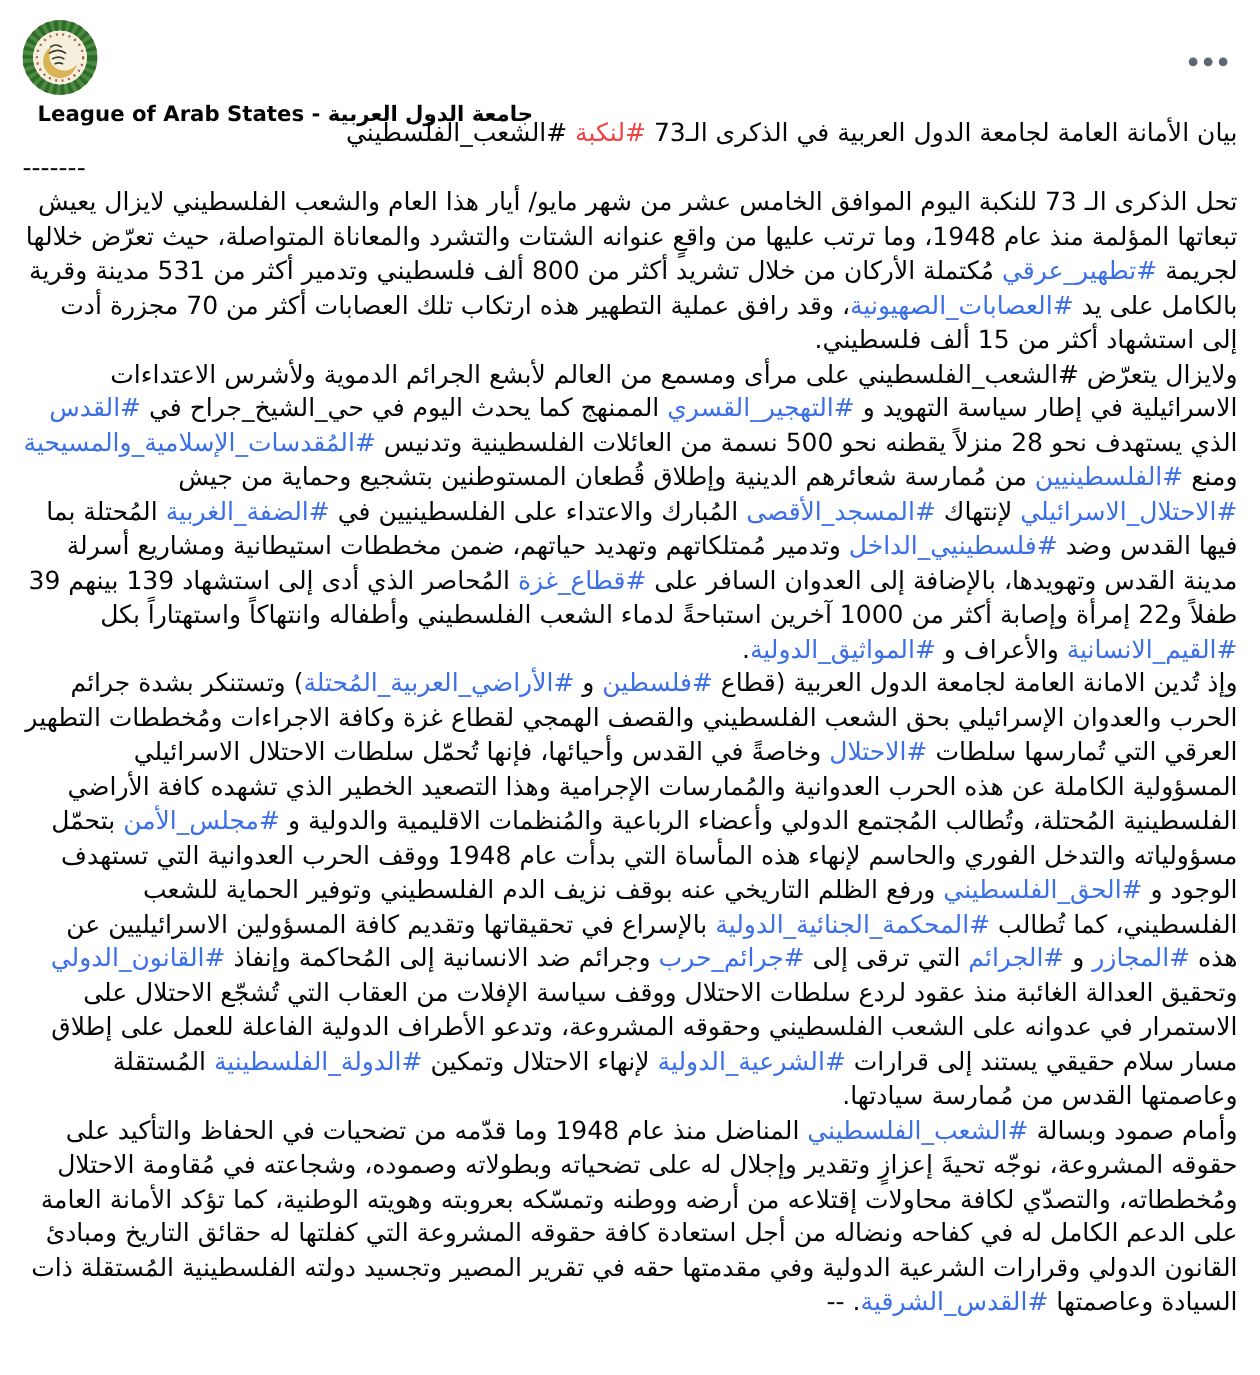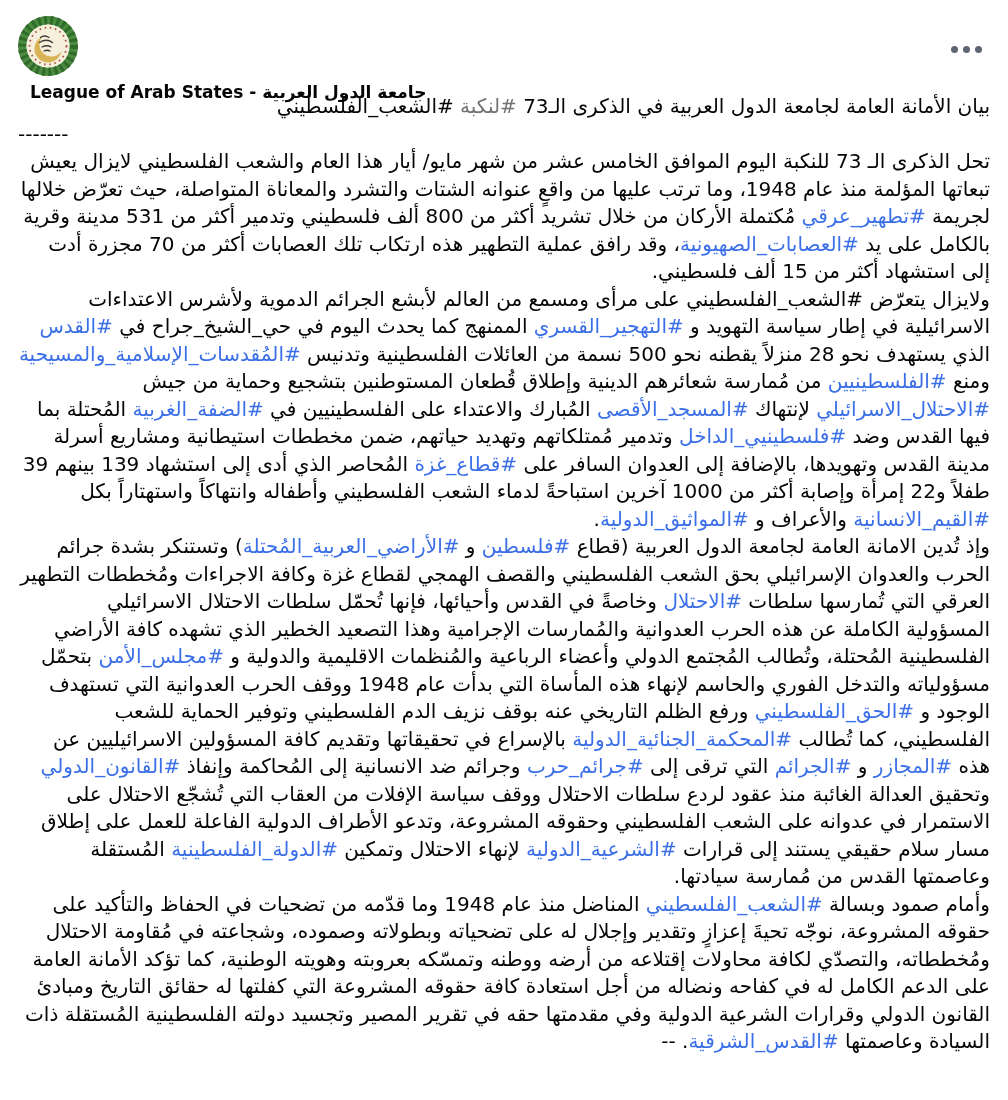--- a/index.html
+++ b/index.html
@@ -46,21 +46,21 @@
       <div class="page-name">League of Arab States - جامعة الدول العربية</div>
     </div>
     <div class="more-btn">
       <span class="d"></span>
       <span class="d"></span>
       <span class="d"></span>
     </div>
   </div>
 
   <div class="post-body">
-      <div class="para" dir="rtl"><span>بيان الأمانة العامة لجامعة الدول العربية في الذكرى الـ73 </span><span class="hashtag" style="color: #737373;">#لنكبة</span><span> #الشعب_الفلسطيني</span></div>
+      <div class="para" dir="rtl"><span>بيان الأمانة العامة لجامعة الدول العربية في الذكرى الـ73 </span><span class="hashtag" style="color: #ef4444;">#لنكبة</span><span> #الشعب_الفلسطيني</span></div>
       <div class="para" dir="ltr"><span>-------</span></div>
       <div class="para" dir="rtl"><span>تحل الذكرى الـ 73 للنكبة اليوم الموافق الخامس عشر من شهر مايو/ أيار هذا العام والشعب الفلسطيني لايزال يعيش تبعاتها المؤلمة منذ عام 1948، وما ترتب عليها من واقعٍ عنوانه الشتات والتشرد والمعاناة المتواصلة، حيث تعرّض خلالها لجريمة </span><span class="hashtag" style="color: rgb(59, 111, 232);">#تطهير_عرقي</span><span> مُكتملة الأركان من خلال تشريد أكثر من 800 ألف فلسطيني وتدمير أكثر من 531 مدينة وقرية بالكامل على يد </span><span class="hashtag" style="color: rgb(59, 111, 232);">#العصابات_الصهيونية</span><span>، وقد رافق عملية التطهير هذه ارتكاب تلك العصابات أكثر من 70 مجزرة أدت إلى استشهاد أكثر من 15 ألف فلسطيني.</span></div>
       <div class="para" dir="rtl"><span>ولايزال يتعرّض #الشعب_الفلسطيني على مرأى ومسمع من العالم لأبشع الجرائم الدموية ولأشرس الاعتداءات الاسرائيلية في إطار سياسة التهويد و </span><span class="hashtag" style="color: rgb(59, 111, 232);">#التهجير_القسري</span><span> الممنهج كما يحدث اليوم في حي_الشيخ_جراح في </span><span class="hashtag" style="color: rgb(59, 111, 232);">#القدس</span><span> الذي يستهدف نحو 28 منزلاً يقطنه نحو 500 نسمة من العائلات الفلسطينية وتدنيس </span><span class="hashtag" style="color: rgb(59, 111, 232);">#المُقدسات_الإسلامية_والمسيحية</span><span> ومنع </span><span class="hashtag" style="color: rgb(59, 111, 232);">#الفلسطينيين</span><span> من مُمارسة شعائرهم الدينية وإطلاق قُطعان المستوطنين بتشجيع وحماية من جيش </span><span class="hashtag" style="color: rgb(59, 111, 232);">#الاحتلال_الاسرائيلي</span><span> لإنتهاك </span><span class="hashtag" style="color: rgb(59, 111, 232);">#المسجد_الأقصى</span><span> المُبارك والاعتداء على الفلسطينيين في </span><span class="hashtag" style="color: rgb(59, 111, 232);">#الضفة_الغربية</span><span> المُحتلة بما فيها القدس وضد </span><span class="hashtag" style="color: rgb(59, 111, 232);">#فلسطينيي_الداخل</span><span> وتدمير مُمتلكاتهم وتهديد حياتهم، ضمن مخططات استيطانية ومشاريع أسرلة مدينة القدس وتهويدها، بالإضافة إلى العدوان السافر على </span><span class="hashtag" style="color: rgb(59, 111, 232);">#قطاع_غزة</span><span> المُحاصر الذي أدى إلى استشهاد 139 بينهم 39 طفلاً و22 إمرأة وإصابة أكثر من 1000 آخرين استباحةً لدماء الشعب الفلسطيني وأطفاله وانتهاكاً واستهتاراً بكل </span><span class="hashtag" style="color: rgb(59, 111, 232);">#القيم_الانسانية</span><span> والأعراف و </span><span class="hashtag" style="color: rgb(59, 111, 232);">#المواثيق_الدولية</span><span>.</span></div>
       <div class="para" dir="rtl"><span>وإذ تُدين الامانة العامة لجامعة الدول العربية (قطاع </span><span class="hashtag" style="color: rgb(59, 111, 232);">#فلسطين</span><span> و </span><span class="hashtag" style="color: rgb(59, 111, 232);">#الأراضي_العربية_المُحتلة</span><span>) وتستنكر بشدة جرائم الحرب والعدوان الإسرائيلي بحق الشعب الفلسطيني والقصف الهمجي لقطاع غزة وكافة الاجراءات ومُخططات التطهير العرقي التي تُمارسها سلطات </span><span class="hashtag" style="color: rgb(59, 111, 232);">#الاحتلال</span><span> وخاصةً في القدس وأحيائها، فإنها تُحمّل سلطات الاحتلال الاسرائيلي المسؤولية الكاملة عن هذه الحرب العدوانية والمُمارسات الإجرامية وهذا التصعيد الخطير الذي تشهده كافة الأراضي الفلسطينية المُحتلة، وتُطالب المُجتمع الدولي وأعضاء الرباعية والمُنظمات الاقليمية والدولية و </span><span class="hashtag" style="color: rgb(59, 111, 232);">#مجلس_الأمن</span><span> بتحمّل مسؤولياته والتدخل الفوري والحاسم لإنهاء هذه المأساة التي بدأت عام 1948 ووقف الحرب العدوانية التي تستهدف الوجود و </span><span class="hashtag" style="color: rgb(59, 111, 232);">#الحق_الفلسطيني</span><span> ورفع الظلم التاريخي عنه بوقف نزيف الدم الفلسطيني وتوفير الحماية للشعب الفلسطيني، كما تُطالب </span><span class="hashtag" style="color: rgb(59, 111, 232);">#المحكمة_الجنائية_الدولية</span><span> بالإسراع في تحقيقاتها وتقديم كافة المسؤولين الاسرائيليين عن هذه </span><span class="hashtag" style="color: rgb(59, 111, 232);">#المجازر</span><span> و </span><span class="hashtag" style="color: rgb(59, 111, 232);">#الجرائم</span><span> التي ترقى إلى </span><span class="hashtag" style="color: rgb(59, 111, 232);">#جرائم_حرب</span><span> وجرائم ضد الانسانية إلى المُحاكمة وإنفاذ </span><span class="hashtag" style="color: rgb(59, 111, 232);">#القانون_الدولي</span><span> وتحقيق العدالة الغائبة منذ عقود لردع سلطات الاحتلال ووقف سياسة الإفلات من العقاب التي تُشجّع الاحتلال على الاستمرار في عدوانه على الشعب الفلسطيني وحقوقه المشروعة، وتدعو الأطراف الدولية الفاعلة للعمل على إطلاق مسار سلام حقيقي يستند إلى قرارات </span><span class="hashtag" style="color: rgb(59, 111, 232);">#الشرعية_الدولية</span><span> لإنهاء الاحتلال وتمكين </span><span class="hashtag" style="color: rgb(59, 111, 232);">#الدولة_الفلسطينية</span><span> المُستقلة وعاصمتها القدس من مُمارسة سيادتها.</span></div>
       <div class="para" dir="rtl"><span>وأمام صمود وبسالة </span><span class="hashtag" style="color: rgb(59, 111, 232);">#الشعب_الفلسطيني</span><span> المناضل منذ عام 1948 وما قدّمه من تضحيات في الحفاظ والتأكيد على حقوقه المشروعة، نوجّه تحيةَ إعزازٍ وتقدير وإجلال له على تضحياته وبطولاته وصموده، وشجاعته في مُقاومة الاحتلال ومُخططاته، والتصدّي لكافة محاولات إقتلاعه من أرضه ووطنه وتمسّكه بعروبته وهويته الوطنية، كما تؤكد الأمانة العامة على الدعم الكامل له في كفاحه ونضاله من أجل استعادة كافة حقوقه المشروعة التي كفلتها له حقائق التاريخ ومبادئ القانون الدولي وقرارات الشرعية الدولية وفي مقدمتها حقه في تقرير المصير وتجسيد دولته الفلسطينية المُستقلة ذات السيادة وعاصمتها </span><span class="hashtag" style="color: rgb(59, 111, 232);">#القدس_الشرقية</span><span>. --</span></div>
     </div>
 
 </div>
 
 </body></html>

